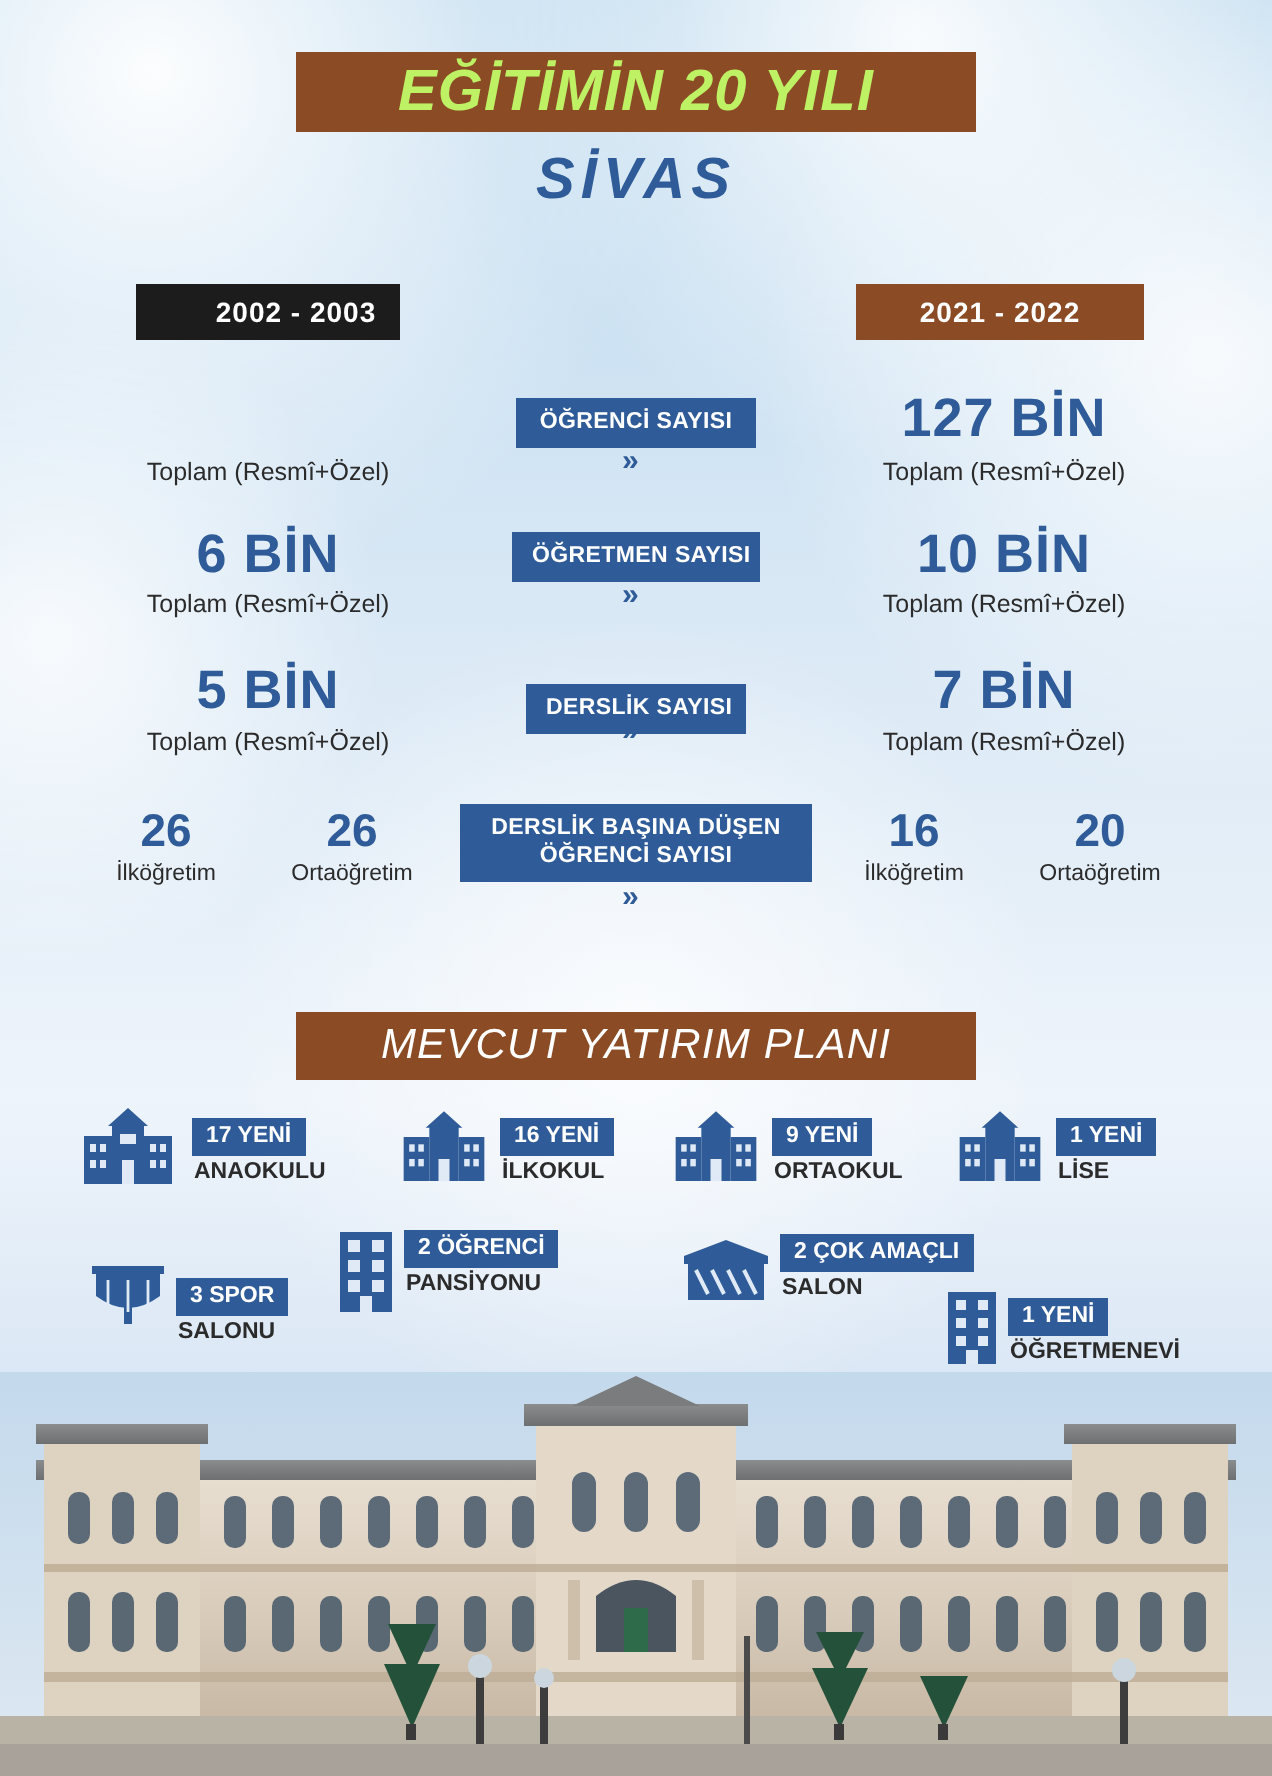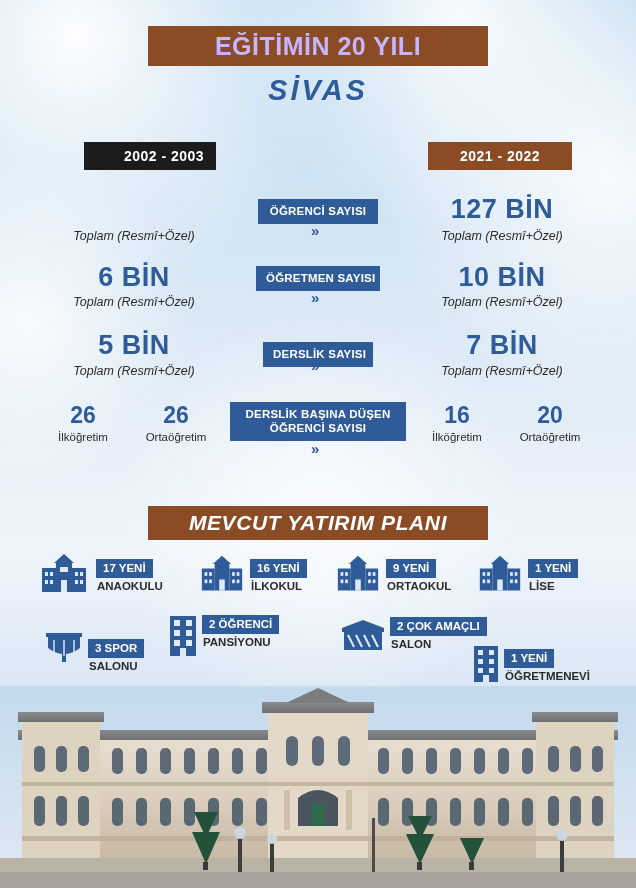--- a/index.html
+++ b/index.html
@@ -22,23 +22,24 @@
   }
 
   
   .title-band {
     position: absolute; left: 148px; top: 26px;
     width: 340px; height: 40px;
     background: #8a4b25;
     display: flex; align-items: center; justify-content: center;
   }
   .title-band .t {
-    color: #c4b5fd;
-    font-size: 25px;
-    font-weight: bold;
+    color: #bef264;
+    font-size: 29px;
+    font-weight: bold;
+    font-style: italic;
     letter-spacing: 0.5px;
     white-space: nowrap;
   }
   .subtitle {
     position: absolute; left: 0; top: 74px; width: 636px;
     text-align: center;
     color: #2f5c98;
     font-size: 29px;
     font-weight: bold;
     font-style: italic;
@@ -46,21 +47,21 @@
   }
 
   
   .chip {
     position: absolute;
     height: 28px;
     display: flex; align-items: center; justify-content: center;
     color: #fff; font-size: 14px; font-weight: bold;
     letter-spacing: 0.5px;
   }
-  .chip.left { left: 84px; top: 142px; width: 132px; background: #1c1c1c; padding-left: 28px; }
+  .chip.left { left: 68px; top: 142px; width: 132px; background: #1c1c1c; padding-left: 28px; }
   .chip.right { left: 428px; top: 142px; width: 144px; background: #8a4b25; }
 
   
   .clabel {
     position: absolute;
     background: #2f5c98;
     color: #ffffff;
     font-size: 11.5px;
     font-weight: bold;
     letter-spacing: 0.2px;
@@ -86,21 +87,20 @@
     letter-spacing: 0.5px;
     text-align: center;
     white-space: nowrap;
   }
   .small {
     position: absolute;
     font-size: 12.5px;
     color: #2b2b2b;
     text-align: center;
     white-space: nowrap;
-    font-style: italic;
   }
   .mid {
     position: absolute;
     font-size: 23px;
     font-weight: bold;
     color: #2f5c98;
     text-align: center;
     white-space: nowrap;
   }
   .tiny {
@@ -112,21 +112,21 @@
   }
 
   
   .plan-band {
     position: absolute; left: 148px; top: 506px;
     width: 340px; height: 34px;
     background: #8a4b25;
     display: flex; align-items: center; justify-content: center;
   }
   .plan-band .t {
-    color: #fff; font-size: 21px; font-weight: bold; font-style: italic;
+    color: #fff; font-size: 21px; font-weight: normal; font-style: italic;
     letter-spacing: 0.6px; white-space: nowrap; text-align: center;
   }
 
   .plan-item { position: absolute; }
   .plan-tag {
     background: #2f5c98; color: #fff;
     font-size: 11.5px; font-weight: bold;
     padding: 3px 7px 4px;
     display: inline-block;
     white-space: nowrap;

